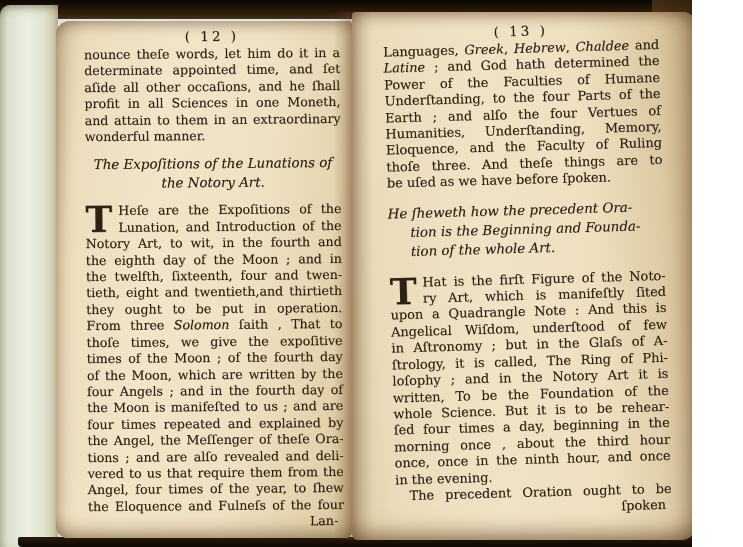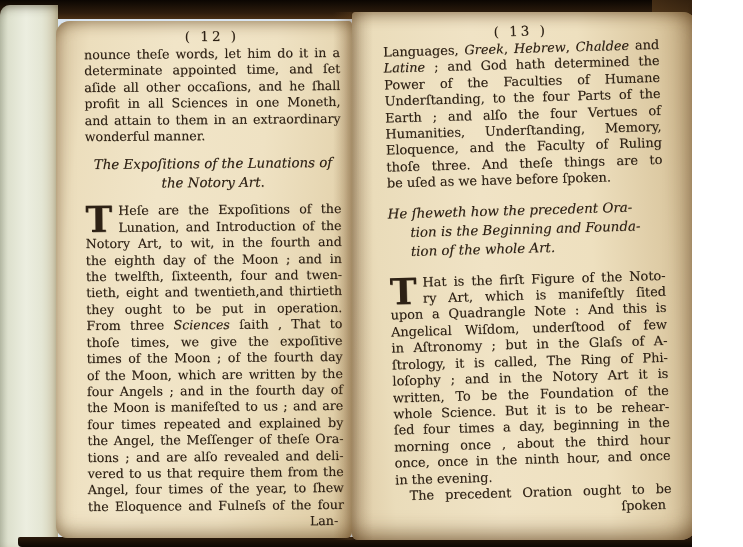--- a/index.html
+++ b/index.html
@@ -101,21 +101,21 @@
         <span class="dropcap">T</span>
         <div>
             <div class="tline">Heſe are the Expoſitions of the</div>
             <div class="tline">Lunation, and Introduction of the</div>
             <div class="tline">Notory Art, to wit, in the fourth and</div>
             <div class="tline">the eighth day of the Moon ; and in</div>
             <div class="tline">the twelfth, ſixteenth, four and twen-</div>
             <div class="tline">tieth, eight and twentieth,and thirtieth</div>
             <div class="tline">they ought to be put in operation.</div>
           </div>
-        <div class="tline"><span>From three </span><span class="it">Sciences</span><span> ſaith , That to</span></div>
+        <div class="tline"><span>From three </span><span class="it">Solomon</span><span> ſaith , That to</span></div>
         <div>
             <div class="tline">thoſe times, we give the expoſitive</div>
             <div class="tline">times of the Moon ; of the fourth day</div>
             <div class="tline">of the Moon, which are written by the</div>
             <div class="tline">four Angels ; and in the fourth day of</div>
             <div class="tline">the Moon is manifeſted to us ; and are</div>
             <div class="tline">four times repeated and explained by</div>
             <div class="tline">the Angel, the Meſſenger of theſe Ora-</div>
             <div class="tline">tions ; and are alſo revealed and deli-</div>
             <div class="tline">vered to us that require them from the</div>

